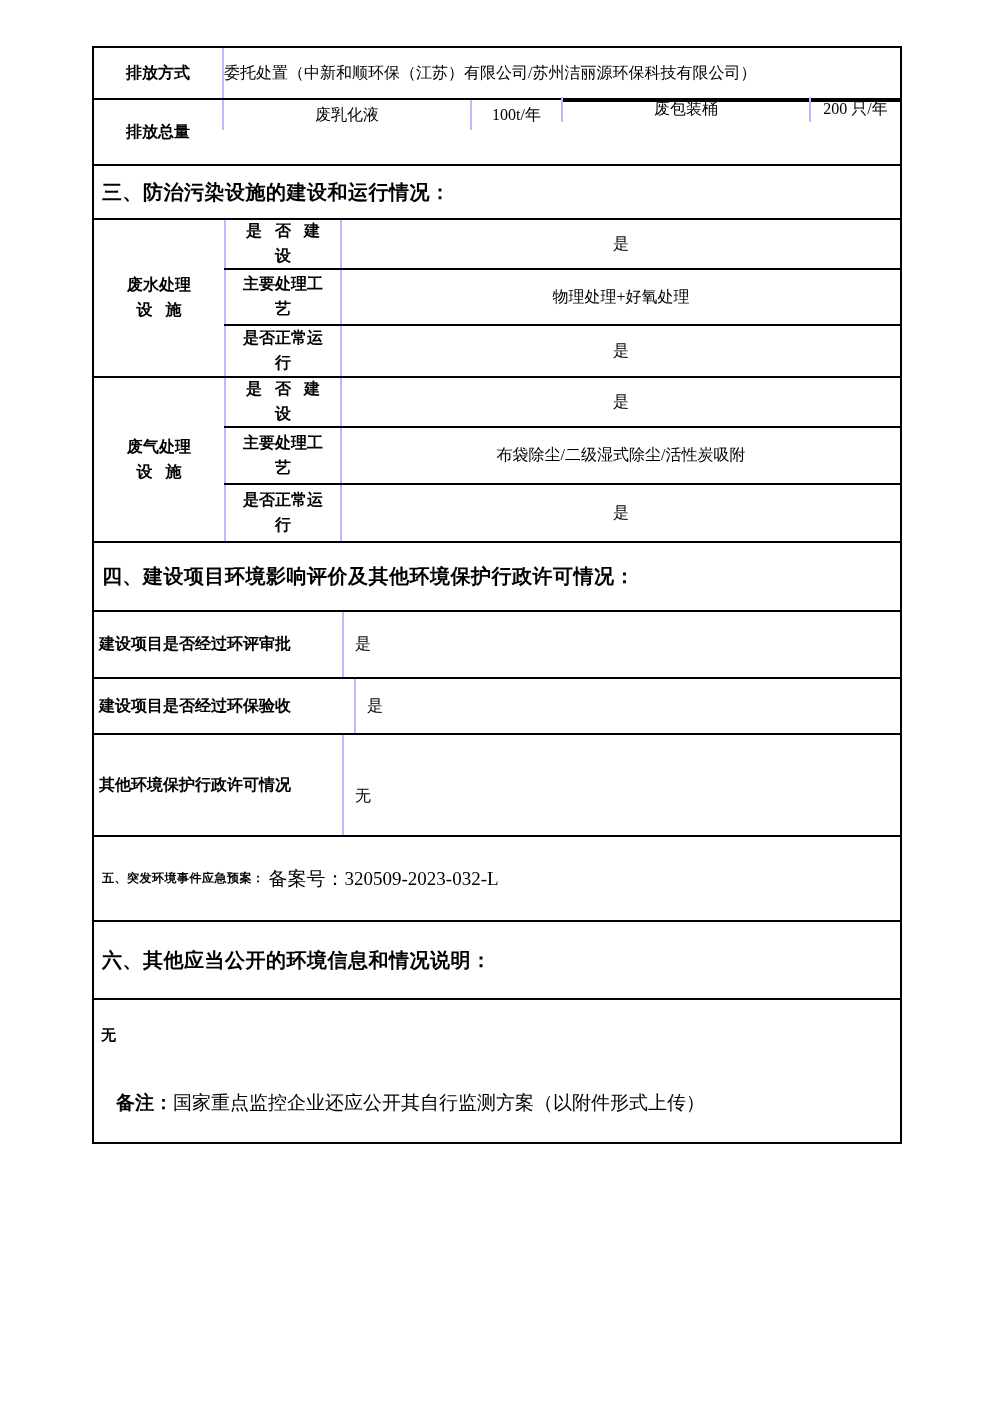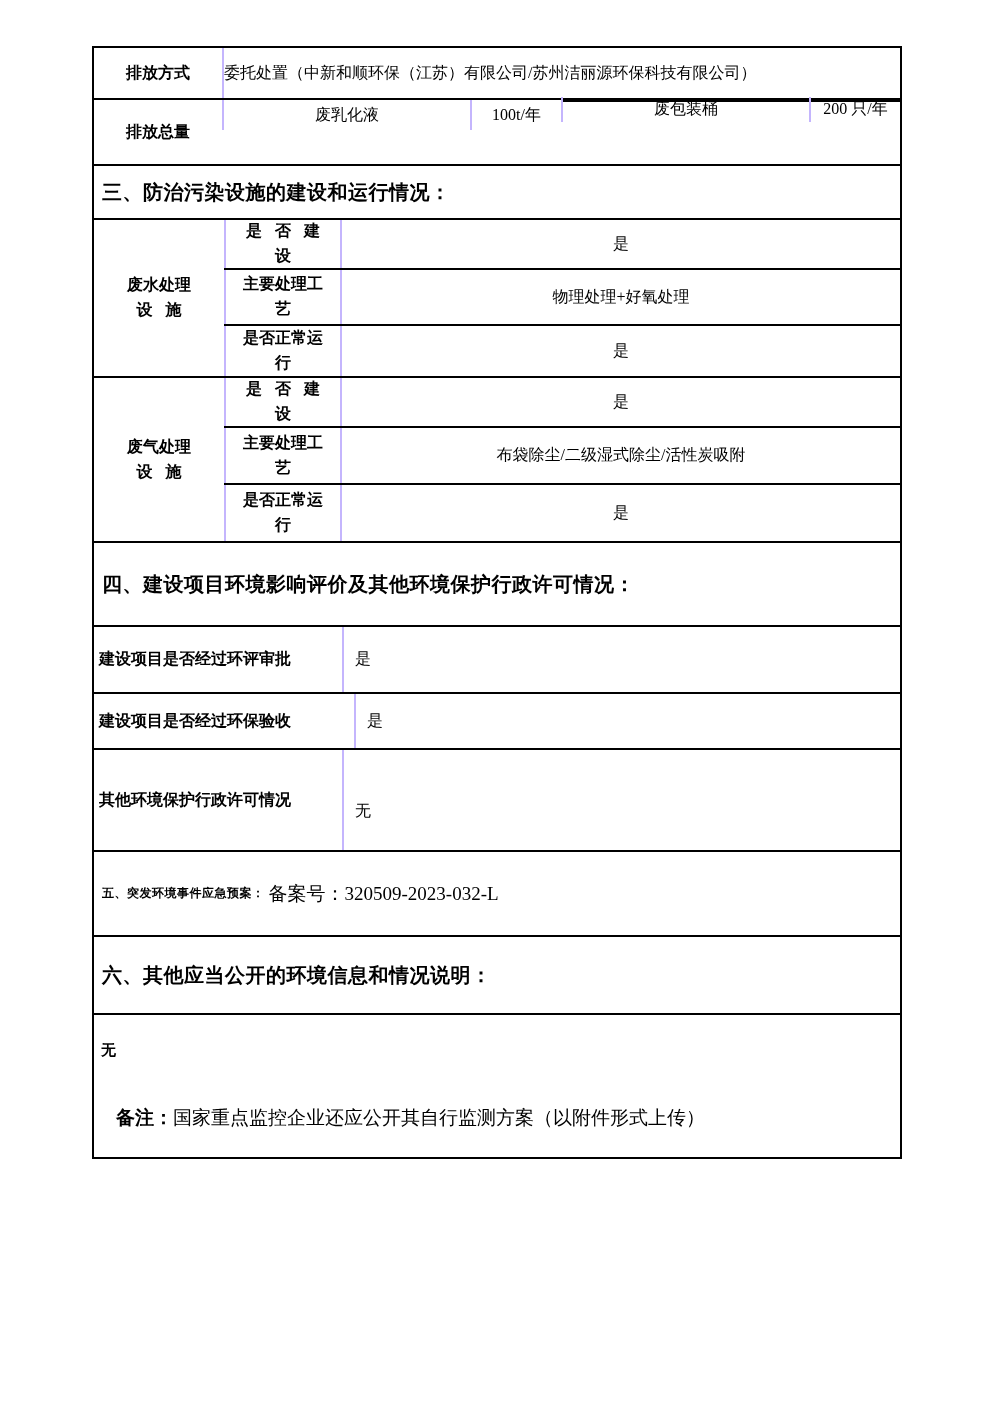--- a/index.html
+++ b/index.html
@@ -42,21 +42,21 @@
   .subcol-name { width: 248px; flex: 0 0 248px; }
   .subcol-val { flex: 1; }
 
   
   .heading-row {
     display: flex; align-items: center;
     font-size: 20px; font-weight: bold;
     padding-left: 8px; letter-spacing: 0.5px;
   }
   .h3 { height: 54px; }
-  .h4 { height: 84px; }
+  .h4 { height: 69px; }
   .h6 { height: 78px; }
 
   
   .facility-group { display: flex; }
   .fg1 { height: 158px; }
   .fg2 { height: 165px; }
   .fac-name { width: 130px; flex: 0 0 130px; }
   .fac-rows { flex: 1; display: flex; flex-direction: column; }
   .fac-row { display: flex; flex: 0 0 auto; }
   .fr1a { height: 48px; } .fr1b { height: 56px; } .fr1c { height: 52px; }

